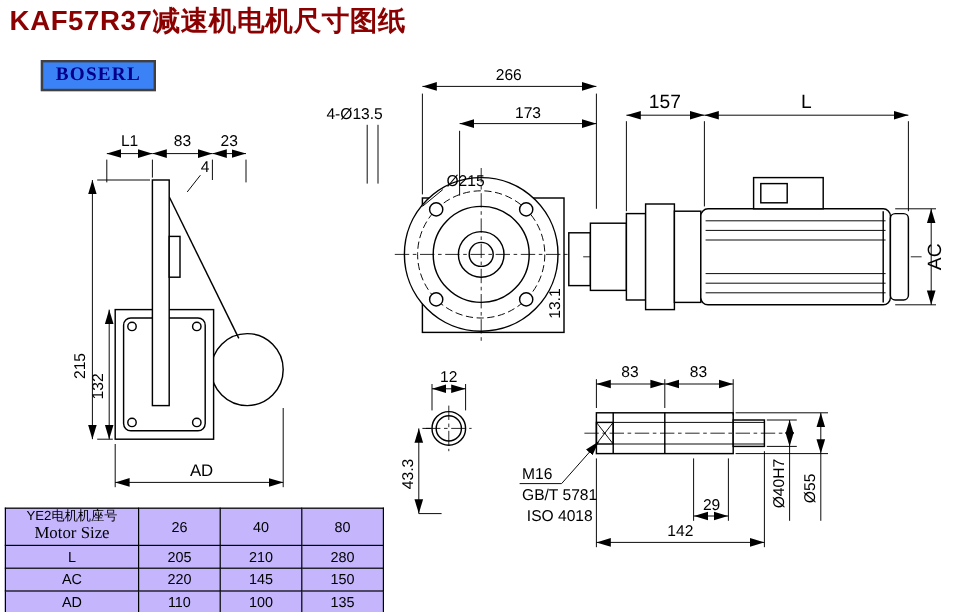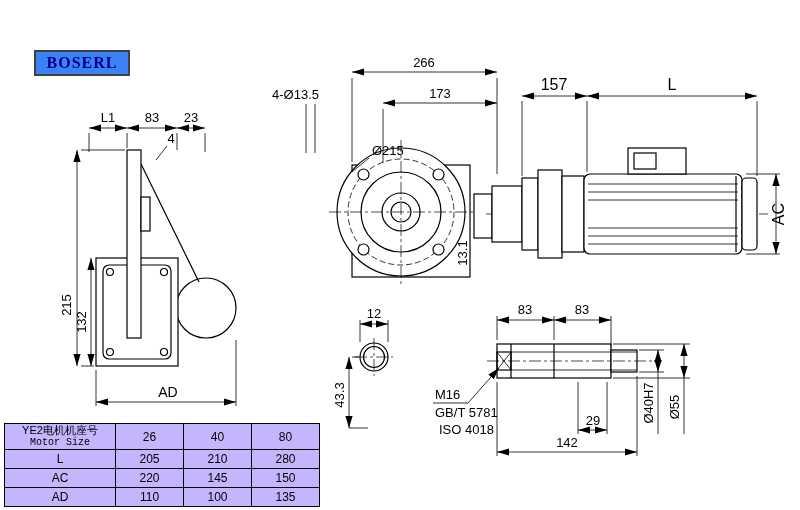--- a/index.html
+++ b/index.html
@@ -19,21 +19,21 @@
   .objn{fill:none;stroke:#000;stroke-width:1.2;}
   .thin{stroke:#000;stroke-width:0.8;fill:none;}
   .cl{stroke:#000;stroke-width:0.7;stroke-dasharray:12 3 3 3;fill:none;}
   .dash{stroke:#000;stroke-width:0.8;stroke-dasharray:6 3;fill:none;}
   table.spec{position:absolute;left:4px;top:423px;border-collapse:collapse;text-align:center;
              font-size:12px;background:#c4b5fd;}
   table.spec td{border:1px solid #000;padding:0 2px;height:18px;vertical-align:middle;}
   table.spec td.c0{width:106px;}
   table.spec td.cn{width:63px;}
   td.hdr{font-size:11px;line-height:1.2;}
-  .mono{font-family:Liberation Mono, monospace;font-size:10px;}
+  .mono{font-family:Liberation Serif, serif;font-size:14px;}
 </style>
 </head>
 <body>
 
 <div class="page">
 
   <svg class="draw" width="800" height="510" viewBox="0 0 800 510">
     <defs>
       <marker id="arr" viewBox="0 0 10 10" refX="10" refY="5" markerWidth="12" markerHeight="12" markerUnits="userSpaceOnUse" orient="auto-start-reverse">
         <path d="M0,2 L10,5 L0,8 Z" fill="#000"></path>
@@ -206,20 +206,21 @@
       <text x="653" y="403" text-anchor="middle" transform="rotate(-90,653,403)">Ø40H7</text>
 
       <line class="thin" x1="613" y1="344" x2="690" y2="344"></line>
       <line class="thin" x1="613" y1="378" x2="690" y2="378"></line>
       <line class="thin" x1="684" y1="344" x2="684" y2="378" marker-start="url(#arr)" marker-end="url(#arr)"></line>
       <line class="thin" x1="684" y1="378" x2="684" y2="434"></line>
       <text x="679" y="407" text-anchor="middle" transform="rotate(-90,679,407)">Ø55</text>
     </g>
   </svg>
 
+  <div class="title">KAF57R37减速机电机尺寸图纸</div>
   <div class="logo">BOSERL</div>
 
   <table class="spec">
     <tbody>
         <tr>
       <td class="c0 hdr">
         <div>YE2电机机座号</div>
         <div class="mono">Motor Size</div>
       </td>
       <td class="cn">26</td>

